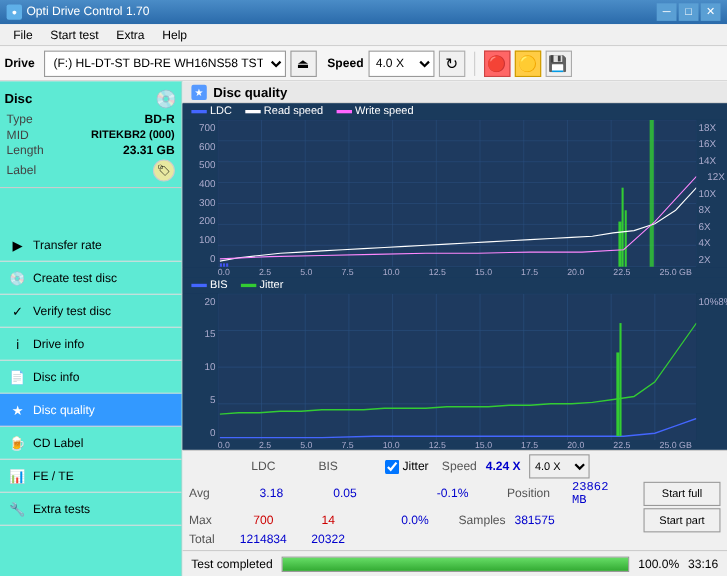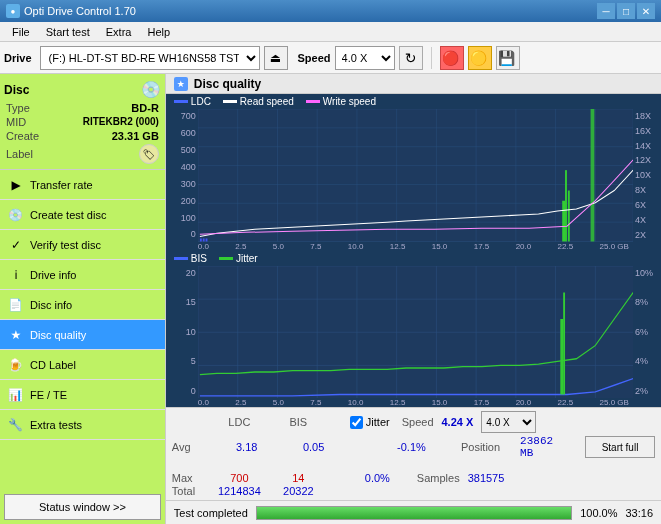--- a/index.html
+++ b/index.html
@@ -23,21 +23,21 @@
     .toolbar-btn { height: 24px; width: 24px; border: 1px solid #999; background: #f0f0f0; cursor: pointer; display: flex; align-items: center; justify-content: center; font-size: 12px; }
     .speed-label { margin-left: 6px; font-size: 11px; font-weight: bold; }
     .speed-select { height: 24px; width: 60px; font-size: 11px; border: 1px solid #999; background: white; padding: 0 2px; }
     .toolbar-sep { width: 1px; height: 22px; background: #ccc; margin: 0 4px; }
     .toolbar-icon-btn { height: 24px; width: 24px; border: 1px solid #aaa; background: #f0f0f0; cursor: pointer; display: flex; align-items: center; justify-content: center; font-size: 14px; }
     
     
     .main { display: flex; height: calc(524px - 22px - 20px - 32px); }
     
     
-    .sidebar { width: 172px; background: #bef264; border-right: 1px solid #ccc; display: flex; flex-direction: column; }
+    .sidebar { width: 172px; background: #5eead4; border-right: 1px solid #ccc; display: flex; flex-direction: column; gap: 37px; }
     .disc-section { padding: 4px; border-bottom: 1px solid #ccc; }
     .disc-header { display: flex; align-items: center; justify-content: space-between; padding: 2px 0; }
     .disc-title { font-size: 12px; font-weight: bold; }
     .disc-icon { font-size: 16px; }
     .disc-info-row { display: flex; justify-content: space-between; padding: 1px 2px; font-size: 11px; }
     .disc-info-label { color: #444; }
     .disc-info-value { color: #000; font-weight: bold; }
     .disc-info-value.blue { color: #0000cc; }
     .label-row { display: flex; justify-content: space-between; align-items: center; padding: 1px 2px; }
     .label-icon { width: 20px; height: 20px; border-radius: 50%; background: #e8e8a0; border: 1px solid #ccc; display: flex; align-items: center; justify-content: center; font-size: 10px; }
@@ -118,21 +118,21 @@
       </div>
       <div class="disc-info-row">
         <span class="disc-info-label">Type</span>
         <span class="disc-info-value">BD-R</span>
       </div>
       <div class="disc-info-row">
         <span class="disc-info-label">MID</span>
         <span class="disc-info-value" style="font-size:10px;">RITEKBR2 (000)</span>
       </div>
       <div class="disc-info-row">
-        <span class="disc-info-label">Create</span>
+        <span class="disc-info-label">Length</span>
         <span class="disc-info-value">23.31 GB</span>
       </div>
       <div class="label-row">
         <span class="disc-info-label">Label</span>
         <div class="label-icon">🏷</div>
       </div>
     </div>
 
     <div class="sidebar-menu">
       <div class="sidebar-item">
@@ -254,21 +254,21 @@
             <polyline points="2,125 20,122 40,120 60,118 80,117 100,116 120,115 140,114 160,113 180,112 200,111 220,110 240,109 260,108 280,107 300,106 320,105 340,104 360,103 380,100 400,98 420,92 440,80 460,60" stroke="white" stroke-width="1" fill="none"></polyline>
 
             <polyline points="2,123 50,121 100,120 150,119 200,118 250,118 300,117 350,117 390,115 420,90 440,70 460,50" stroke="#ff88ff" stroke-width="1" fill="none"></polyline>
           </svg>
         </div>
 
         <div style="width:28px; display:flex; flex-direction:column; justify-content:space-between; padding:2px 2px; background:#1a3a5c;">
           <span style="font-size:9px; color:#aac; text-align:left;">18X</span>
           <span style="font-size:9px; color:#aac; text-align:left;">16X</span>
           <span style="font-size:9px; color:#aac; text-align:left;">14X</span>
-          <span style="font-size:9px; color:#aac; text-align:left;">12X</span>
+          <span style="font-size:9px; color:#aac; text-align:right;">12X</span>
           <span style="font-size:9px; color:#aac; text-align:left;">10X</span>
           <span style="font-size:9px; color:#aac; text-align:left;">8X</span>
           <span style="font-size:9px; color:#aac; text-align:left;">6X</span>
           <span style="font-size:9px; color:#aac; text-align:left;">4X</span>
           <span style="font-size:9px; color:#aac; text-align:left;">2X</span>
         </div>
       </div>
 
       <div style="display:flex; justify-content:space-between; padding:0 32px 0 32px; background:#1a3a5c;">
         <span style="font-size:8px; color:#aac;">0.0</span>
@@ -328,21 +328,21 @@
 
             <polyline points="2,98 50,98 100,98 150,97 200,97 250,97 300,97 350,97 390,97 420,95 440,90 460,85" stroke="#4466ff" stroke-width="1" fill="none"></polyline>
 
             <polyline points="2,82 20,81 40,81 60,80 80,80 100,79 120,79 140,79 160,78 180,78 200,78 220,77 240,77 260,77 280,76 300,76 320,75 340,75 360,74 380,72 400,70 420,60 440,40 460,20" stroke="#33cc33" stroke-width="1" fill="none"></polyline>
 
             <rect x="383" y="40" width="3" height="57" fill="#33cc33"></rect>
             <rect x="386" y="20" width="2" height="77" fill="#33cc33"></rect>
           </svg>
         </div>
 
-        <div style="width:28px; display:flex; flex-direction:column; justify-content:space-between; padding:2px 2px; background:#1a3a5c;">
+        <div style="width:28px; display:flex; flex-direction:row; justify-content:space-between; padding:2px 2px; background:#1a3a5c;">
           <span style="font-size:9px; color:#aac; text-align:left;">10%</span>
           <span style="font-size:9px; color:#aac; text-align:left;">8%</span>
           <span style="font-size:9px; color:#aac; text-align:left;">6%</span>
           <span style="font-size:9px; color:#aac; text-align:left;">4%</span>
           <span style="font-size:9px; color:#aac; text-align:left;">2%</span>
         </div>
       </div>
 
       <div style="display:flex; justify-content:space-between; padding:0 32px 0 32px; background:#1a3a5c;">
         <span style="font-size:8px; color:#aac;">0.0</span>
@@ -372,41 +372,44 @@
         </div>
         <div style="margin-left:8px; color:#555;">Speed</div>
         <div style="margin-left:4px; color:#0000cc; font-weight:bold;">4.24 X</div>
         <select class="speed-dropdown" style="margin-left:4px;">
           <option>4.0 X</option>
           <option>2.0 X</option>
           <option>8.0 X</option>
         </select>
       </div>
 
-      <div style="display:flex; align-items:center; gap:16px; margin-bottom:13px;">
+      <div style="display:flex; align-items:center; gap:16px; margin-bottom:1px;">
         <div style="width:36px; color:#555;">Avg</div>
         <div style="width:55px; text-align:center; color:#0000cc;">3.18</div>
         <div style="width:55px; text-align:center; color:#0000cc;">0.05</div>
         <div style="width:16px;"></div>
         <div style="width:55px; text-align:center; color:#0000cc;">-0.1%</div>
         <div style="margin-left:8px; color:#555;">Position</div>
         <div style="margin-left:4px; color:#0000cc;font-family:Liberation Mono, monospace;">23862 MB</div>
         <div style="margin-left:auto; display:flex; flex-direction:column; gap:2px;">
           <button class="action-btn">Start full</button>
         </div>
       </div>
 
       <div style="display:flex; align-items:center; gap:4px; margin-bottom:1px;">
         <div style="width:36px; color:#555;">Max</div>
         <div style="width:55px; text-align:center; color:#cc0000;">700</div>
         <div style="width:55px; text-align:center; color:#cc0000;">14</div>
         <div style="width:16px;"></div>
         <div style="width:55px; text-align:center; color:#0000cc;">0.0%</div>
         <div style="margin-left:8px; color:#555;">Samples</div>
         <div style="margin-left:4px; color:#0000cc;">381575</div>
+        <div style="margin-left:auto;">
+          <button class="action-btn">Start part</button>
+        </div>
       </div>
 
       <div style="display:flex; align-items:center; gap:4px;">
         <div style="width:36px; color:#555;">Total</div>
         <div style="width:55px; text-align:center; color:#0000cc;">1214834</div>
         <div style="width:55px; text-align:center; color:#0000cc;">20322</div>
       </div>
     </div>
 
     <div class="progress-area">

